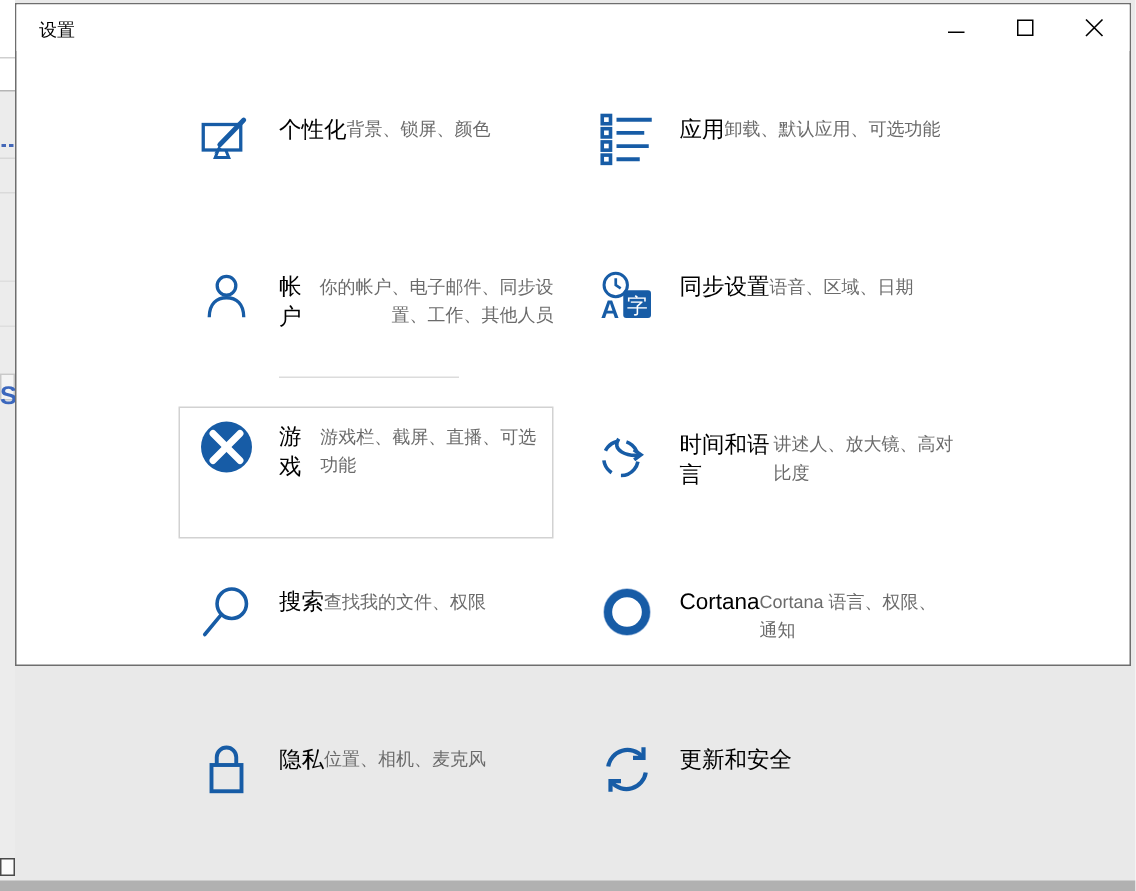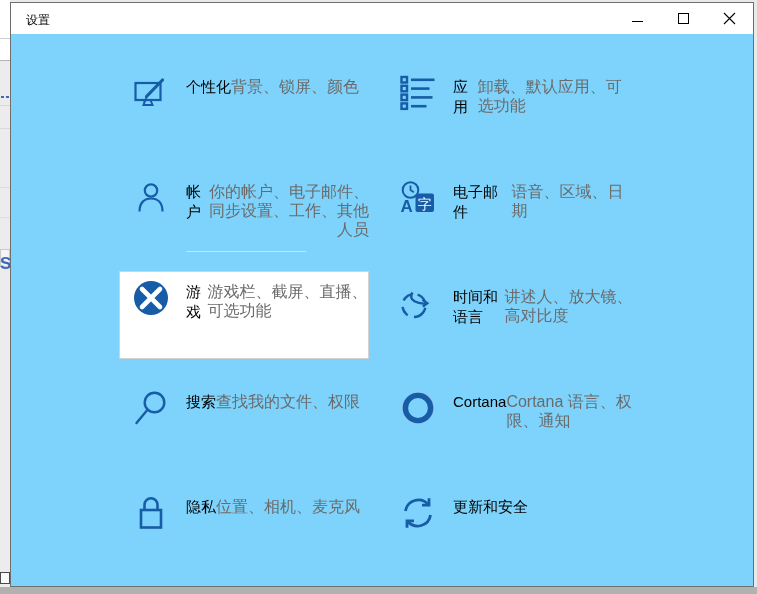--- a/index.html
+++ b/index.html
@@ -11,39 +11,39 @@
   .bg-left-white{ position:absolute; left:0; top:0; width:10px; height:60px; background:#ffffff; }
   .bg-line{ position:absolute; left:0; width:10px; height:1px; }
   .bg-dash{ position:absolute; height:2px; background:#4468b8; }
   .bg-box1{ position:absolute; left:0; top:249px; width:10px; height:18px; border:1px solid #c9c9c9; background:#f4f4f4; }
   .bg-s{ position:absolute; left:0; top:253px; width:10px; height:22px; overflow:hidden;
          color:#3b67bd; font-size:17px; font-weight:bold; line-height:22px; }
   .bg-box2{ position:absolute; left:0; top:572px; width:10px; height:12px; border:1px solid #4a4a4a; background:#fafafa; }
   .bg-bottom{ position:absolute; left:0; top:587px; width:757px; height:7px; background:#b1b1b1; }
 
   
-  .window{ position:absolute; left:10px; top:2px; width:744px; height:585px;
-           background:#7dd3fc; border:1px solid #6e6e6e; }
+  .window{ position:absolute; left:10px; top:2px; width:744px; height:442px;
+           background:#ffffff; border:1px solid #6e6e6e; }
 
   .titlebar{ position:absolute; left:0; top:0; width:100%; height:31px; background:#fff; }
   .win-title{ position:absolute; left:15px; top:9px; font-size:12px; color:#000; }
   .controls{ position:absolute; right:1px; top:0; height:31px; display:flex; }
   .ctl{ width:46px; height:31px; display:flex; align-items:center; justify-content:center; cursor:default; }
   .glyph-min{ width:11px; height:1px; background:#000; display:block; margin-top:6px; }
   .glyph-max{ width:11px; height:11px; border:1px solid #000; display:block; }
 
   
   .grid{ position:absolute; left:108px; top:58px; display:grid;
          grid-template-columns:267px 267px; grid-auto-rows:105px; }
   .tile{ width:250px; height:88px; padding:14px 0 0 14px; display:flex; align-items:flex-start; cursor:pointer; }
   .tile.highlighted{ border:1px solid #d2d2d2; background:#fff; padding:8px 0 0 13px; }
   .ticon{ width:36px; height:36px; flex:0 0 36px; margin-right:17px; display:flex; align-items:center; justify-content:center; }
   .ttext{ display:flex; flex-direction:row; padding-top:2px; }
   .ttitle{ font-size:15px; color:#000; line-height:20px; margin-bottom:4px; }
-  .tsub{ font-size:16px; color:#6b6b6b; line-height:19px; max-width:183px; line-break:anything; }
+  .tsub{ font-size:12px; color:#6b6b6b; line-height:19px; max-width:183px; line-break:anything; }
   .tile-accounts .tsub{ max-width:163px;text-align:right; }
 
   .artifact-line{ position:absolute; left:175px; top:248px; width:120px; height:1px; background:#dcdcdc; }
 
   svg{ display:block; }
 </style>
 </head>
 <body>
 
 <div id="screen">
@@ -137,21 +137,21 @@
         <span class="ticon">
           <svg width="36" height="36" viewBox="0 0 36 36">
             <circle cx="10.5" cy="10" r="7.8" fill="none" stroke="#175CA6" stroke-width="2"></circle>
             <path d="M10.5 5.5 V10 L13.8 12.2" fill="none" stroke="#175CA6" stroke-width="1.8"></path>
             <text x="0.5" y="32" font-size="17" font-weight="bold" fill="#175CA6" font-family="Liberation Sans, DejaVu Sans, sans-serif">A</text>
             <rect x="15.5" y="13.5" width="18.5" height="18.5" rx="2" fill="#175CA6"></rect>
             <text x="17.8" y="28.8" font-size="14" fill="#ffffff" font-family="Liberation Sans, DejaVu Sans, sans-serif">字</text>
           </svg>
         </span>
         <span class="ttext">
-          <span class="ttitle">电子邮件</span>
+          <span class="ttitle">同步设置</span>
           <span class="tsub">语音、区域、日期</span>
         </span>
       </div>
 
       <div class="tile highlighted">
         <span class="ticon">
           <svg width="36" height="36" viewBox="0 0 36 36">
             <circle cx="18" cy="18" r="17" fill="#175CA6"></circle>
             <path d="M9 9 C13.5 13.5 22.5 22.5 27 27" stroke="#ffffff" stroke-width="4.6" stroke-linecap="round" fill="none"></path>
             <path d="M27 9 C22.5 13.5 13.5 22.5 9 27" stroke="#ffffff" stroke-width="4.6" stroke-linecap="round" fill="none"></path>

